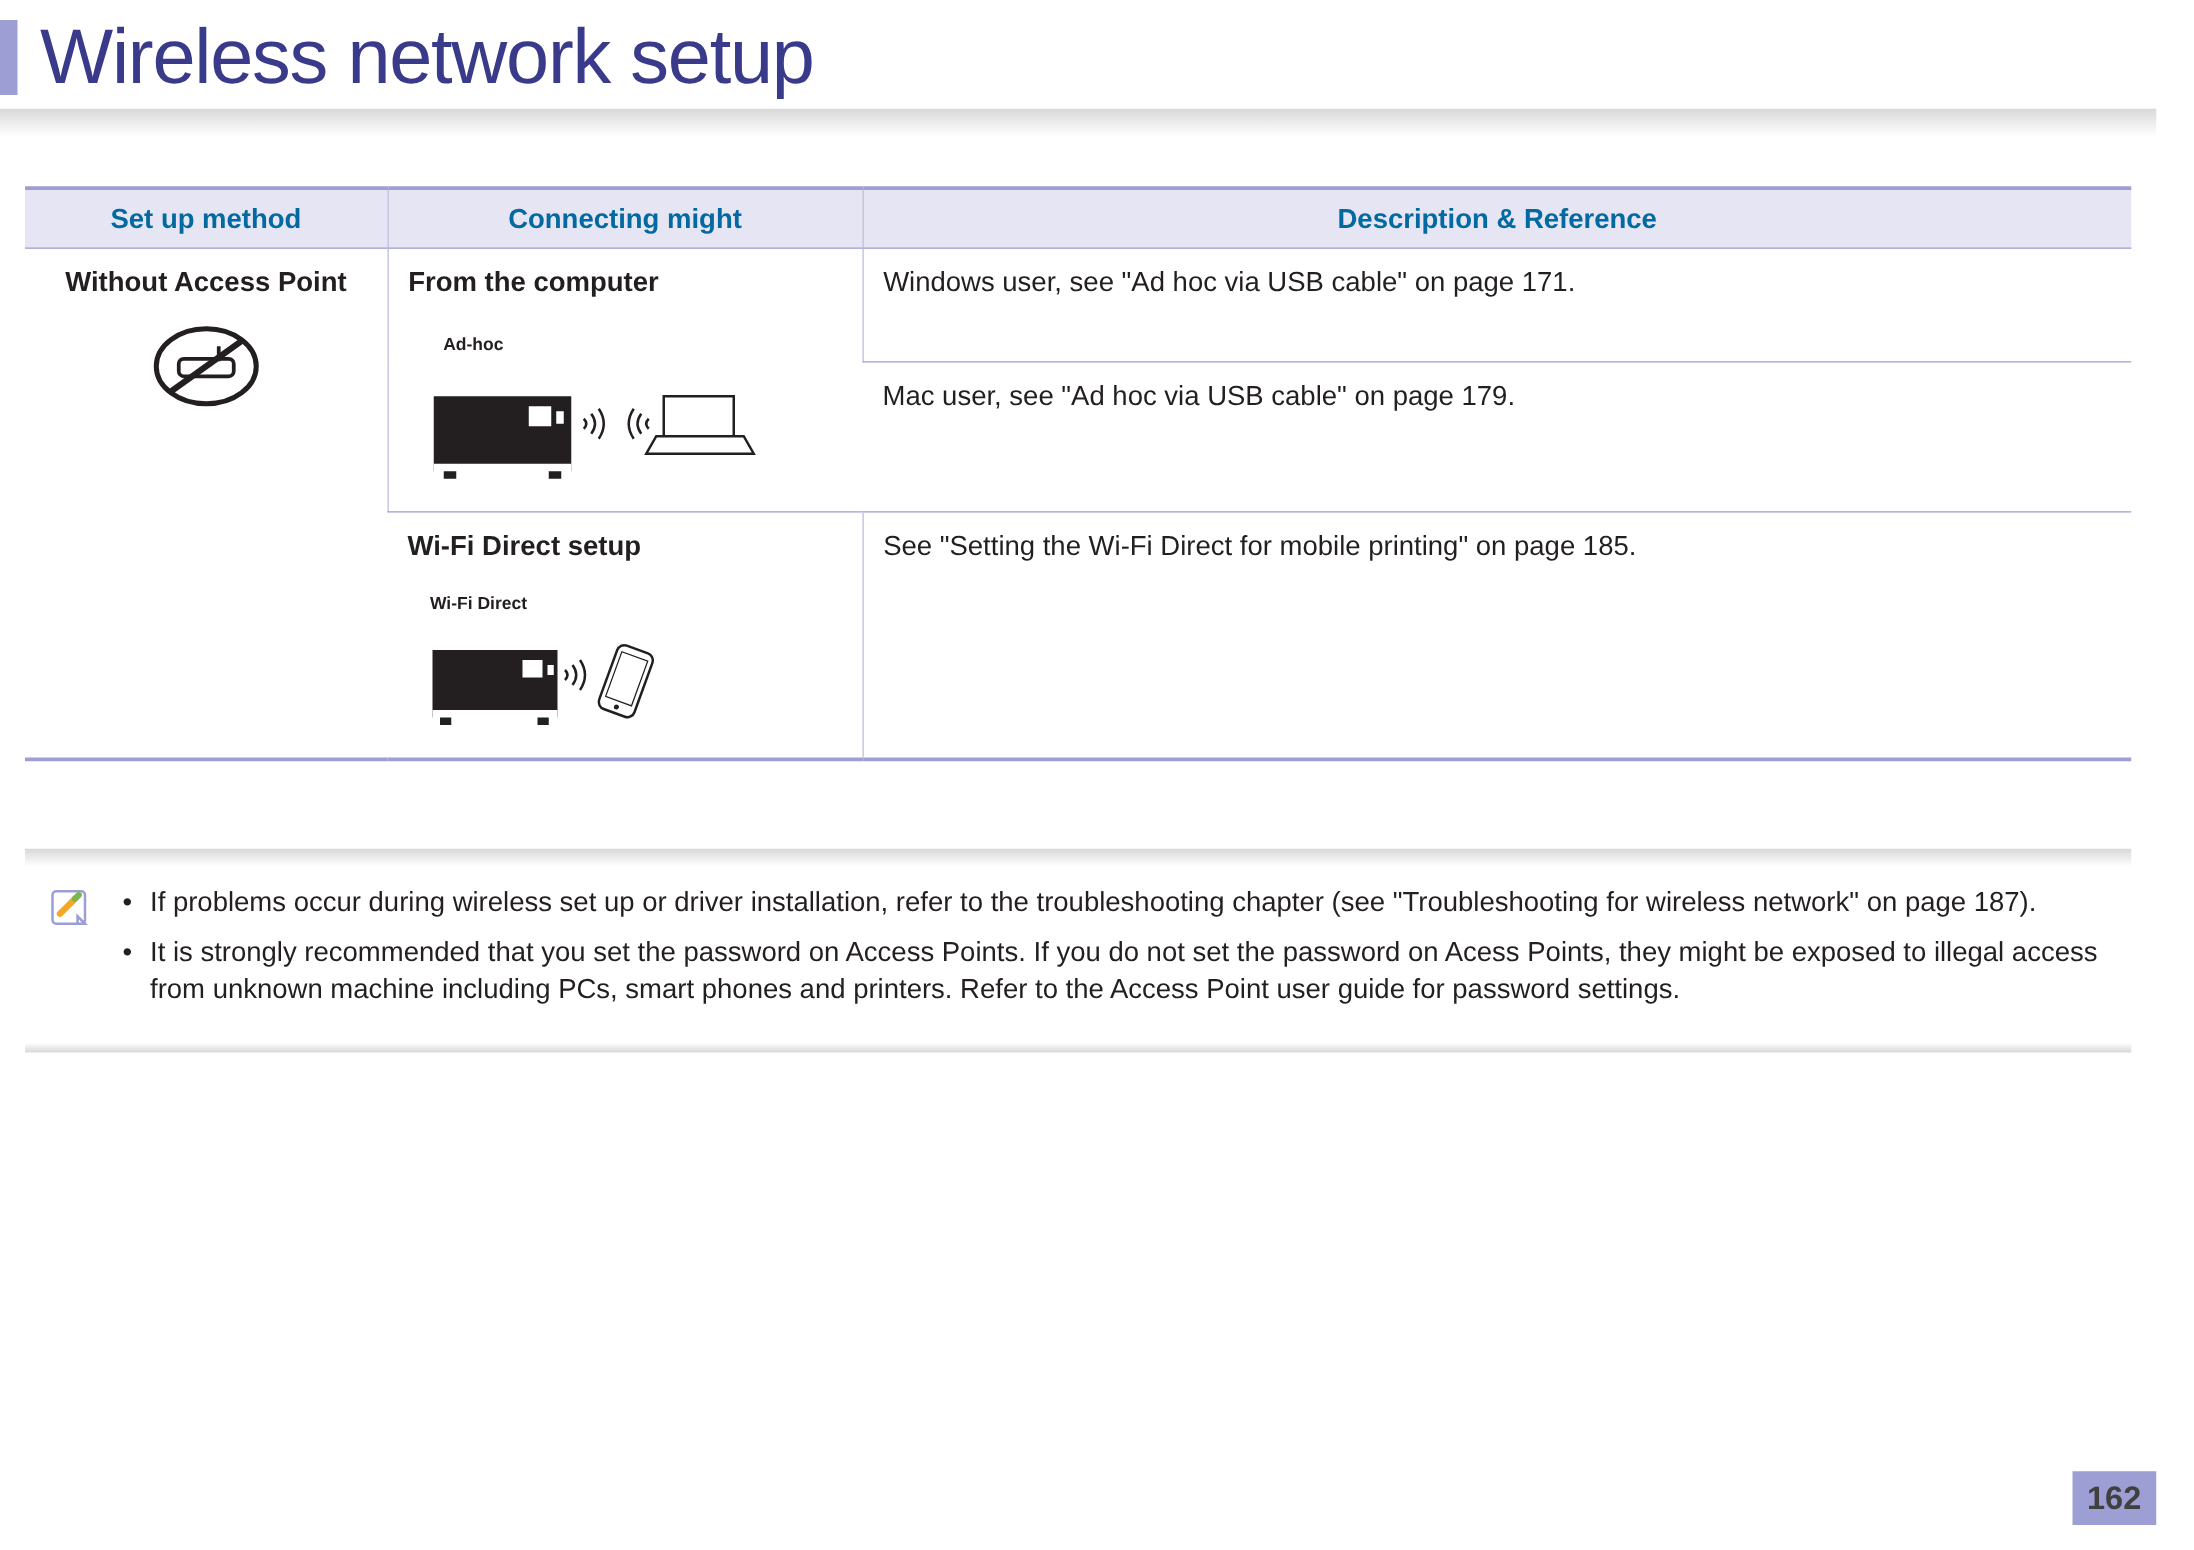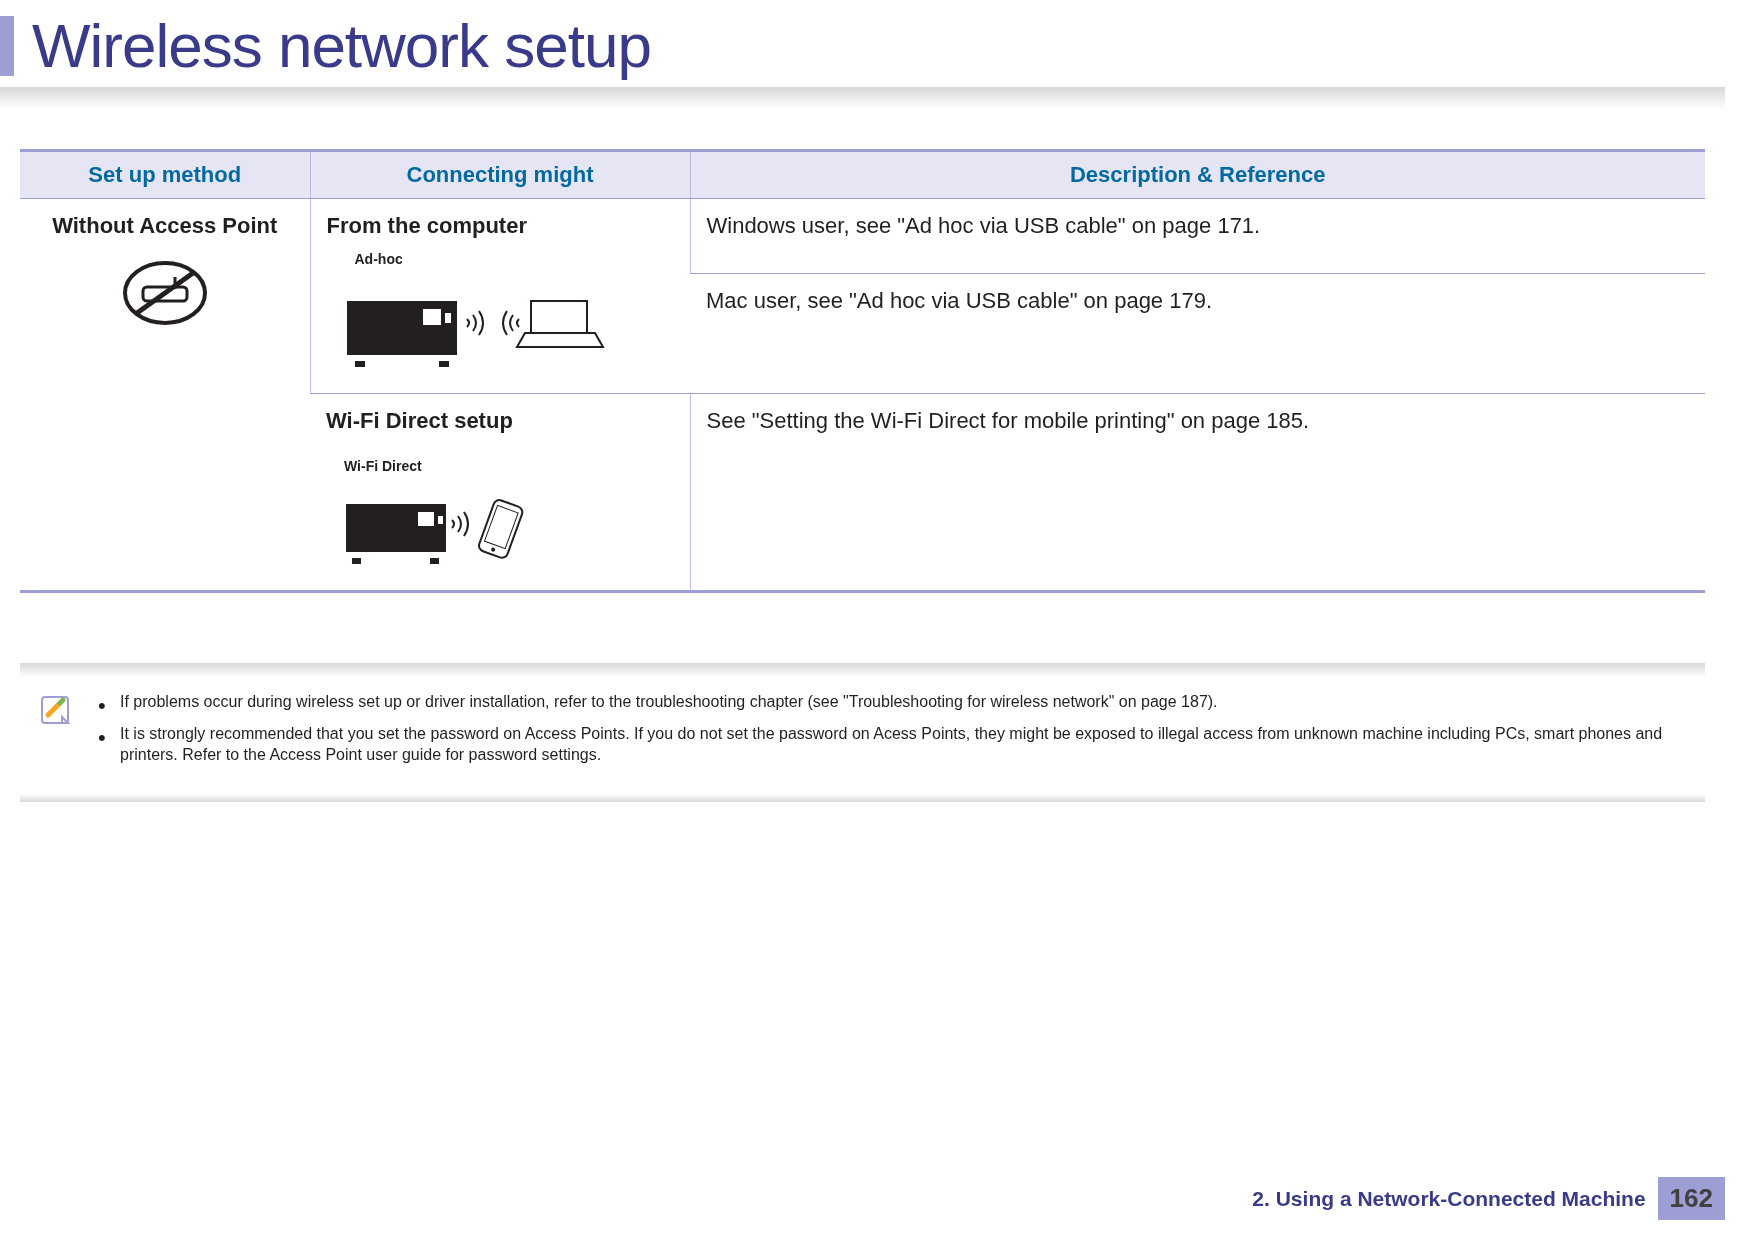--- a/index.html
+++ b/index.html
@@ -69,21 +69,21 @@
 
 
 .notes-wrap { margin: 70px 20px 0 20px; }
 .notes-top { height: 14px; background: linear-gradient(to bottom, #d8d8d8, rgba(255,255,255,0)); }
 .notes-body {
   display: flex;
   gap: 18px;
   padding: 14px 18px 18px 18px;
 }
 .note-icon-cell { flex: 0 0 38px; padding-top: 2px; }
-.notes-list { flex: 1; font-size: 16px; line-height: 1.35; }
+.notes-list { flex: 1; font-size: 22px; line-height: 1.35; }
 .notes-list li { list-style: none; position: relative; padding-left: 26px; margin-bottom: 10px; }
 .notes-list li::before {
   content: "•"; position: absolute; left: 4px; top: 0; font-size: 22px;
 }
 .notes-bottom { height: 8px; background: linear-gradient(to bottom, rgba(255,255,255,0), #d8d8d8); }
 
 
 .footer {
   position: absolute;
   bottom: 20px;
@@ -130,21 +130,21 @@
           <td rowspan="3" class="method-cell bottom-border">
             <div style="margin-bottom:18px;">Without Access Point</div>
             <svg width="92" height="72" viewBox="0 0 92 72">
               <ellipse cx="46" cy="36" rx="40" ry="30" fill="none" stroke="#231f20" stroke-width="4"></ellipse>
               <rect x="24" y="30" width="44" height="14" rx="4" fill="#fff" stroke="#231f20" stroke-width="3"></rect>
               <line x1="56" y1="20" x2="56" y2="32" stroke="#231f20" stroke-width="3"></line>
               <line x1="18" y1="56" x2="74" y2="16" stroke="#231f20" stroke-width="5"></line>
             </svg>
           </td>
           <td rowspan="2">
-            <div class="conn-head" style="font-weight:700; margin-bottom:8px;">From the computer</div>
+            <div class="conn-head" style="font-weight:700; margin-bottom:24px;">From the computer</div>
             <div class="sub-illus">
               <div class="sub-label" style="text-align:left; padding-left:28px;">Ad-hoc</div>
               <svg width="280" height="100" viewBox="0 0 280 100">
 
                 <rect x="20" y="30" width="110" height="60" fill="#231f20"></rect>
                 <rect x="20" y="84" width="110" height="8" fill="#fff"></rect>
                 <rect x="28" y="90" width="10" height="6" fill="#231f20"></rect>
                 <rect x="112" y="90" width="10" height="6" fill="#231f20"></rect>
                 <rect x="96" y="38" width="18" height="16" fill="#fff"></rect>
                 <rect x="118" y="42" width="6" height="10" fill="#fff"></rect>
@@ -219,15 +219,14 @@
       <ul class="notes-list">
         <li>If problems occur during wireless set up or driver installation, refer to the troubleshooting chapter (see "Troubleshooting for wireless network" on page 187).</li>
         <li>It is strongly recommended that you set the password on Access Points. If you do not set the password on Acess Points, they might be exposed to illegal access from unknown machine including PCs, smart phones and printers. Refer to the Access Point user guide for password settings.</li>
       </ul>
     </div>
     <div class="notes-bottom"></div>
   </div>
 </div>
 
 <div class="footer">
-  <span class="footer-text">2.  Using a Network-Connected Machine</span>
   <span class="page-num">162</span>
 </div>
 
 </body></html>

